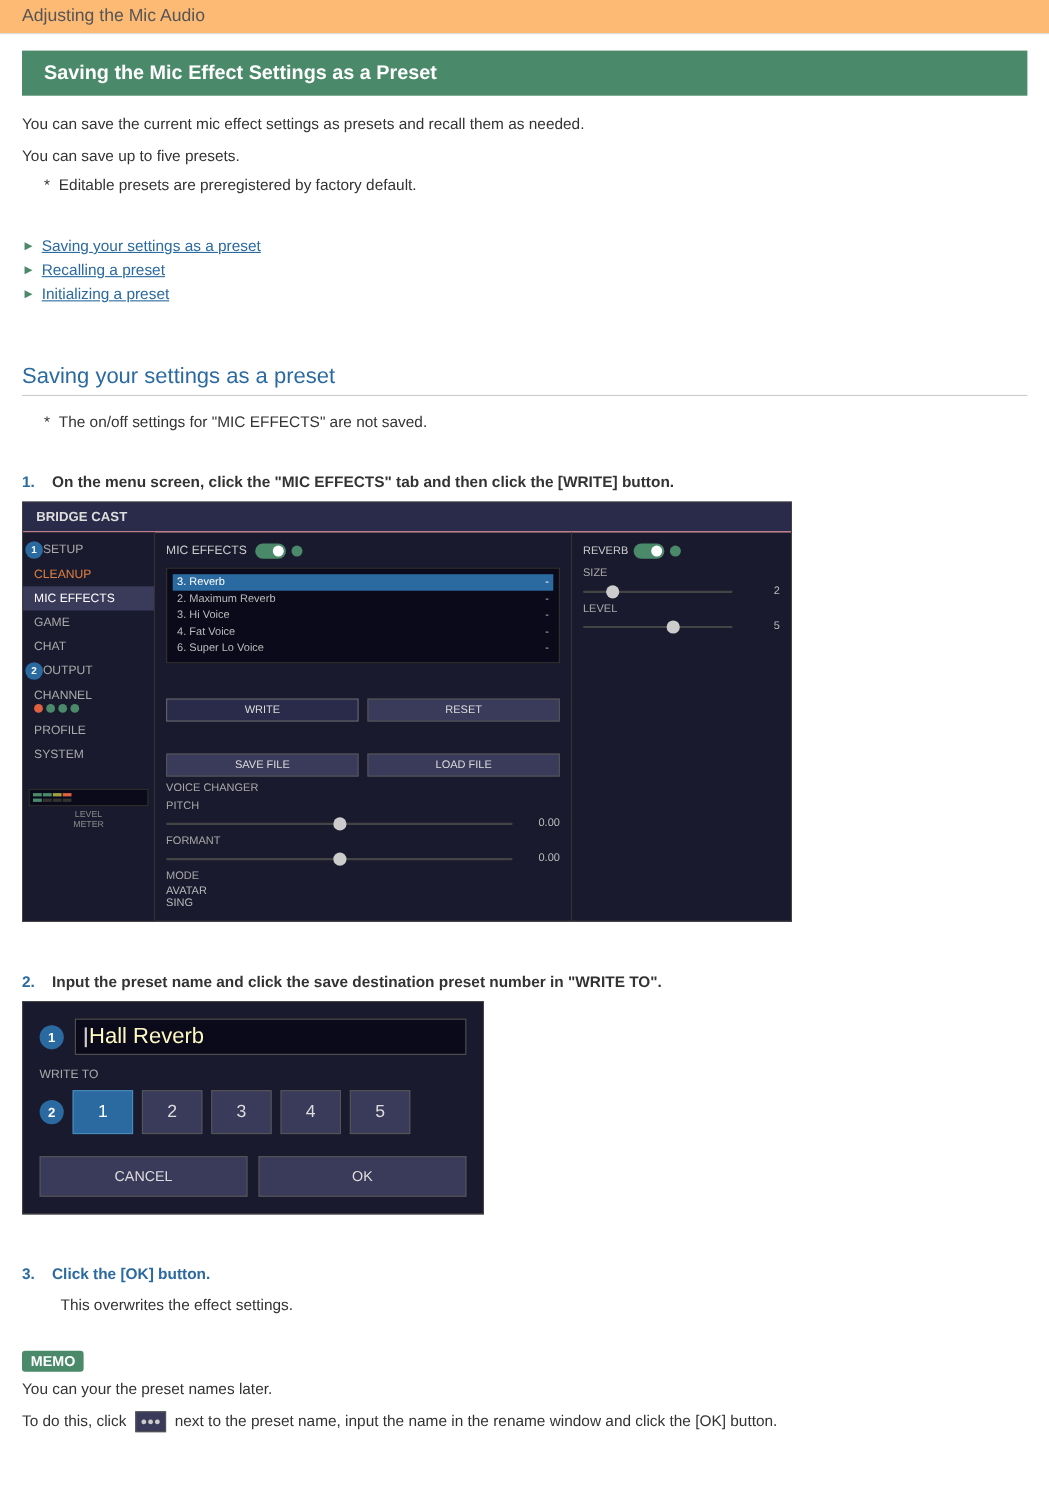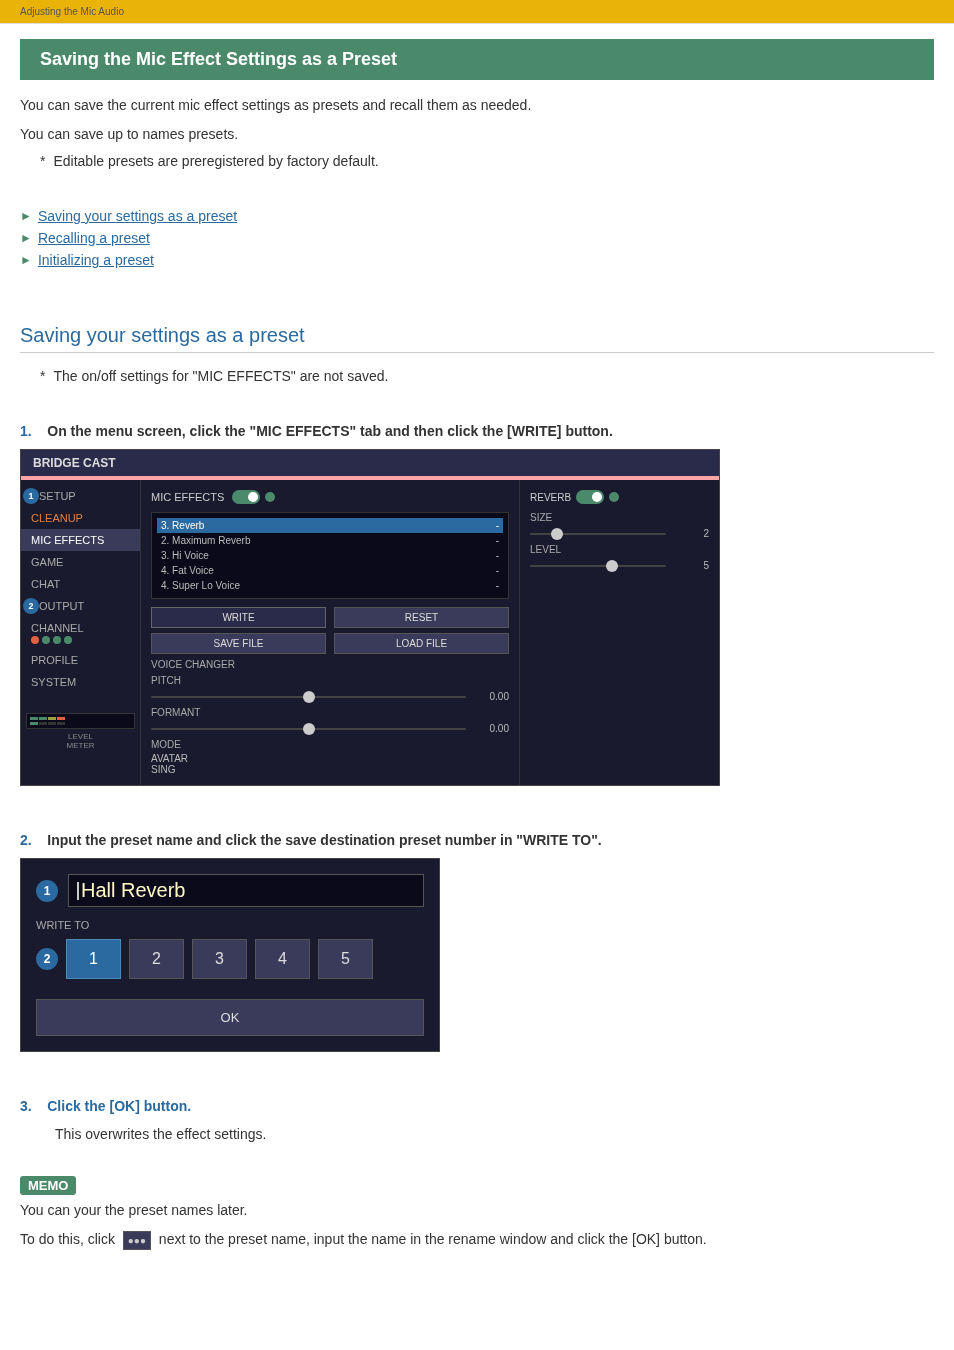--- a/index.html
+++ b/index.html
@@ -8,24 +8,24 @@
       font-size: 14px;
       color: #333;
       background: #fff;
       width: 954px;
       min-height: 1350px;
       padding: 0;
     }
 
     
     .breadcrumb-bar {
-      background: #eab308;
+      background: #fdba74;
       border-bottom: 1px solid #ddd;
       padding: 6px 20px;
-      font-size: 10px;
+      font-size: 16px;
       color: #555;
     }
 
     
     .section-header {
       background: #4a8a6a;
       color: #fff;
       padding: 10px 20px;
       margin: 15px 20px 15px 20px;
       font-size: 18px;
@@ -109,21 +109,21 @@
       font-family: Arial, sans-serif;
       color: #ccc;
     }
 
     .bc-title-bar {
       background: #2a2a4a;
       padding: 6px 12px;
       font-size: 12px;
       font-weight: bold;
       color: #ddd;
-      border-bottom: 4px solid #fca5a5;
+      border-bottom: 1px solid #fca5a5;
     }
 
     .bc-body {
       display: flex;
       min-height: 280px;
     }
 
     .bc-sidebar {
       width: 120px;
       background: #1a1a2e;
@@ -223,20 +223,21 @@
 
     .bc-btn {
       background: #3a3a5a;
       border: 1px solid #555;
       color: #ddd;
       padding: 4px 6px;
       font-size: 10px;
       cursor: pointer;
       flex: 1;
       text-align: center;
+      margin-top: 24px;
     }
 
     .bc-btn.write-btn {
       background: #2a2a4a;
       border: 1px solid #666;
     }
 
     .bc-section-label {
       font-size: 10px;
       color: #aaa;
@@ -408,21 +409,21 @@
 </div>
 
 <div class="section-header">
   <span>Saving the Mic Effect Settings as a Preset</span>
 </div>
 
 <div class="content-area">
 
   
   <p class="paragraph">You can save the current mic effect settings as presets and recall them as needed.</p>
-  <p class="paragraph">You can save up to names presets.</p>
+  <p class="paragraph">You can save up to five presets.</p>
 
   
   <div class="note-item">
     <span class="note-star">*</span>
     <span>Editable presets are preregistered by factory default.</span>
   </div>
 
   <br>
 
   
@@ -531,21 +532,21 @@
             </div>
             <div class="preset-item">
               <span>3. Hi Voice</span>
                 <span>-</span>
             </div>
             <div class="preset-item">
               <span>4. Fat Voice</span>
                 <span>-</span>
             </div>
             <div class="preset-item">
-              <span>4. Super Lo Voice</span>
+              <span>6. Super Lo Voice</span>
                 <span>-</span>
             </div>
           </div>
 
           <div class="bc-buttons-row">
             <div class="bc-btn write-btn">WRITE</div>
             <div class="bc-btn">RESET</div>
           </div>
           <div class="bc-buttons-row">
             <div class="bc-btn">SAVE FILE</div>
@@ -630,20 +631,21 @@
         <div style="display:flex;align-items:center;gap:8px;margin-bottom:20px;">
           <div style="display:inline-flex;align-items:center;justify-content:center;width:22px;height:22px;background:#2a6aa0;color:#fff;border-radius:50%;font-size:12px;font-weight:bold;">2</div>
           <div class="preset-num-btn selected">1</div>
           <div class="preset-num-btn">2</div>
           <div class="preset-num-btn">3</div>
           <div class="preset-num-btn">4</div>
           <div class="preset-num-btn">5</div>
         </div>
 
         <div class="dialog-buttons">
+          <div class="dialog-btn">CANCEL</div>
           <div class="dialog-btn ok-btn">OK</div>
         </div>
       </div>
     </div>
   </div>
 
   <br>
 
   
   <div class="step-container">

